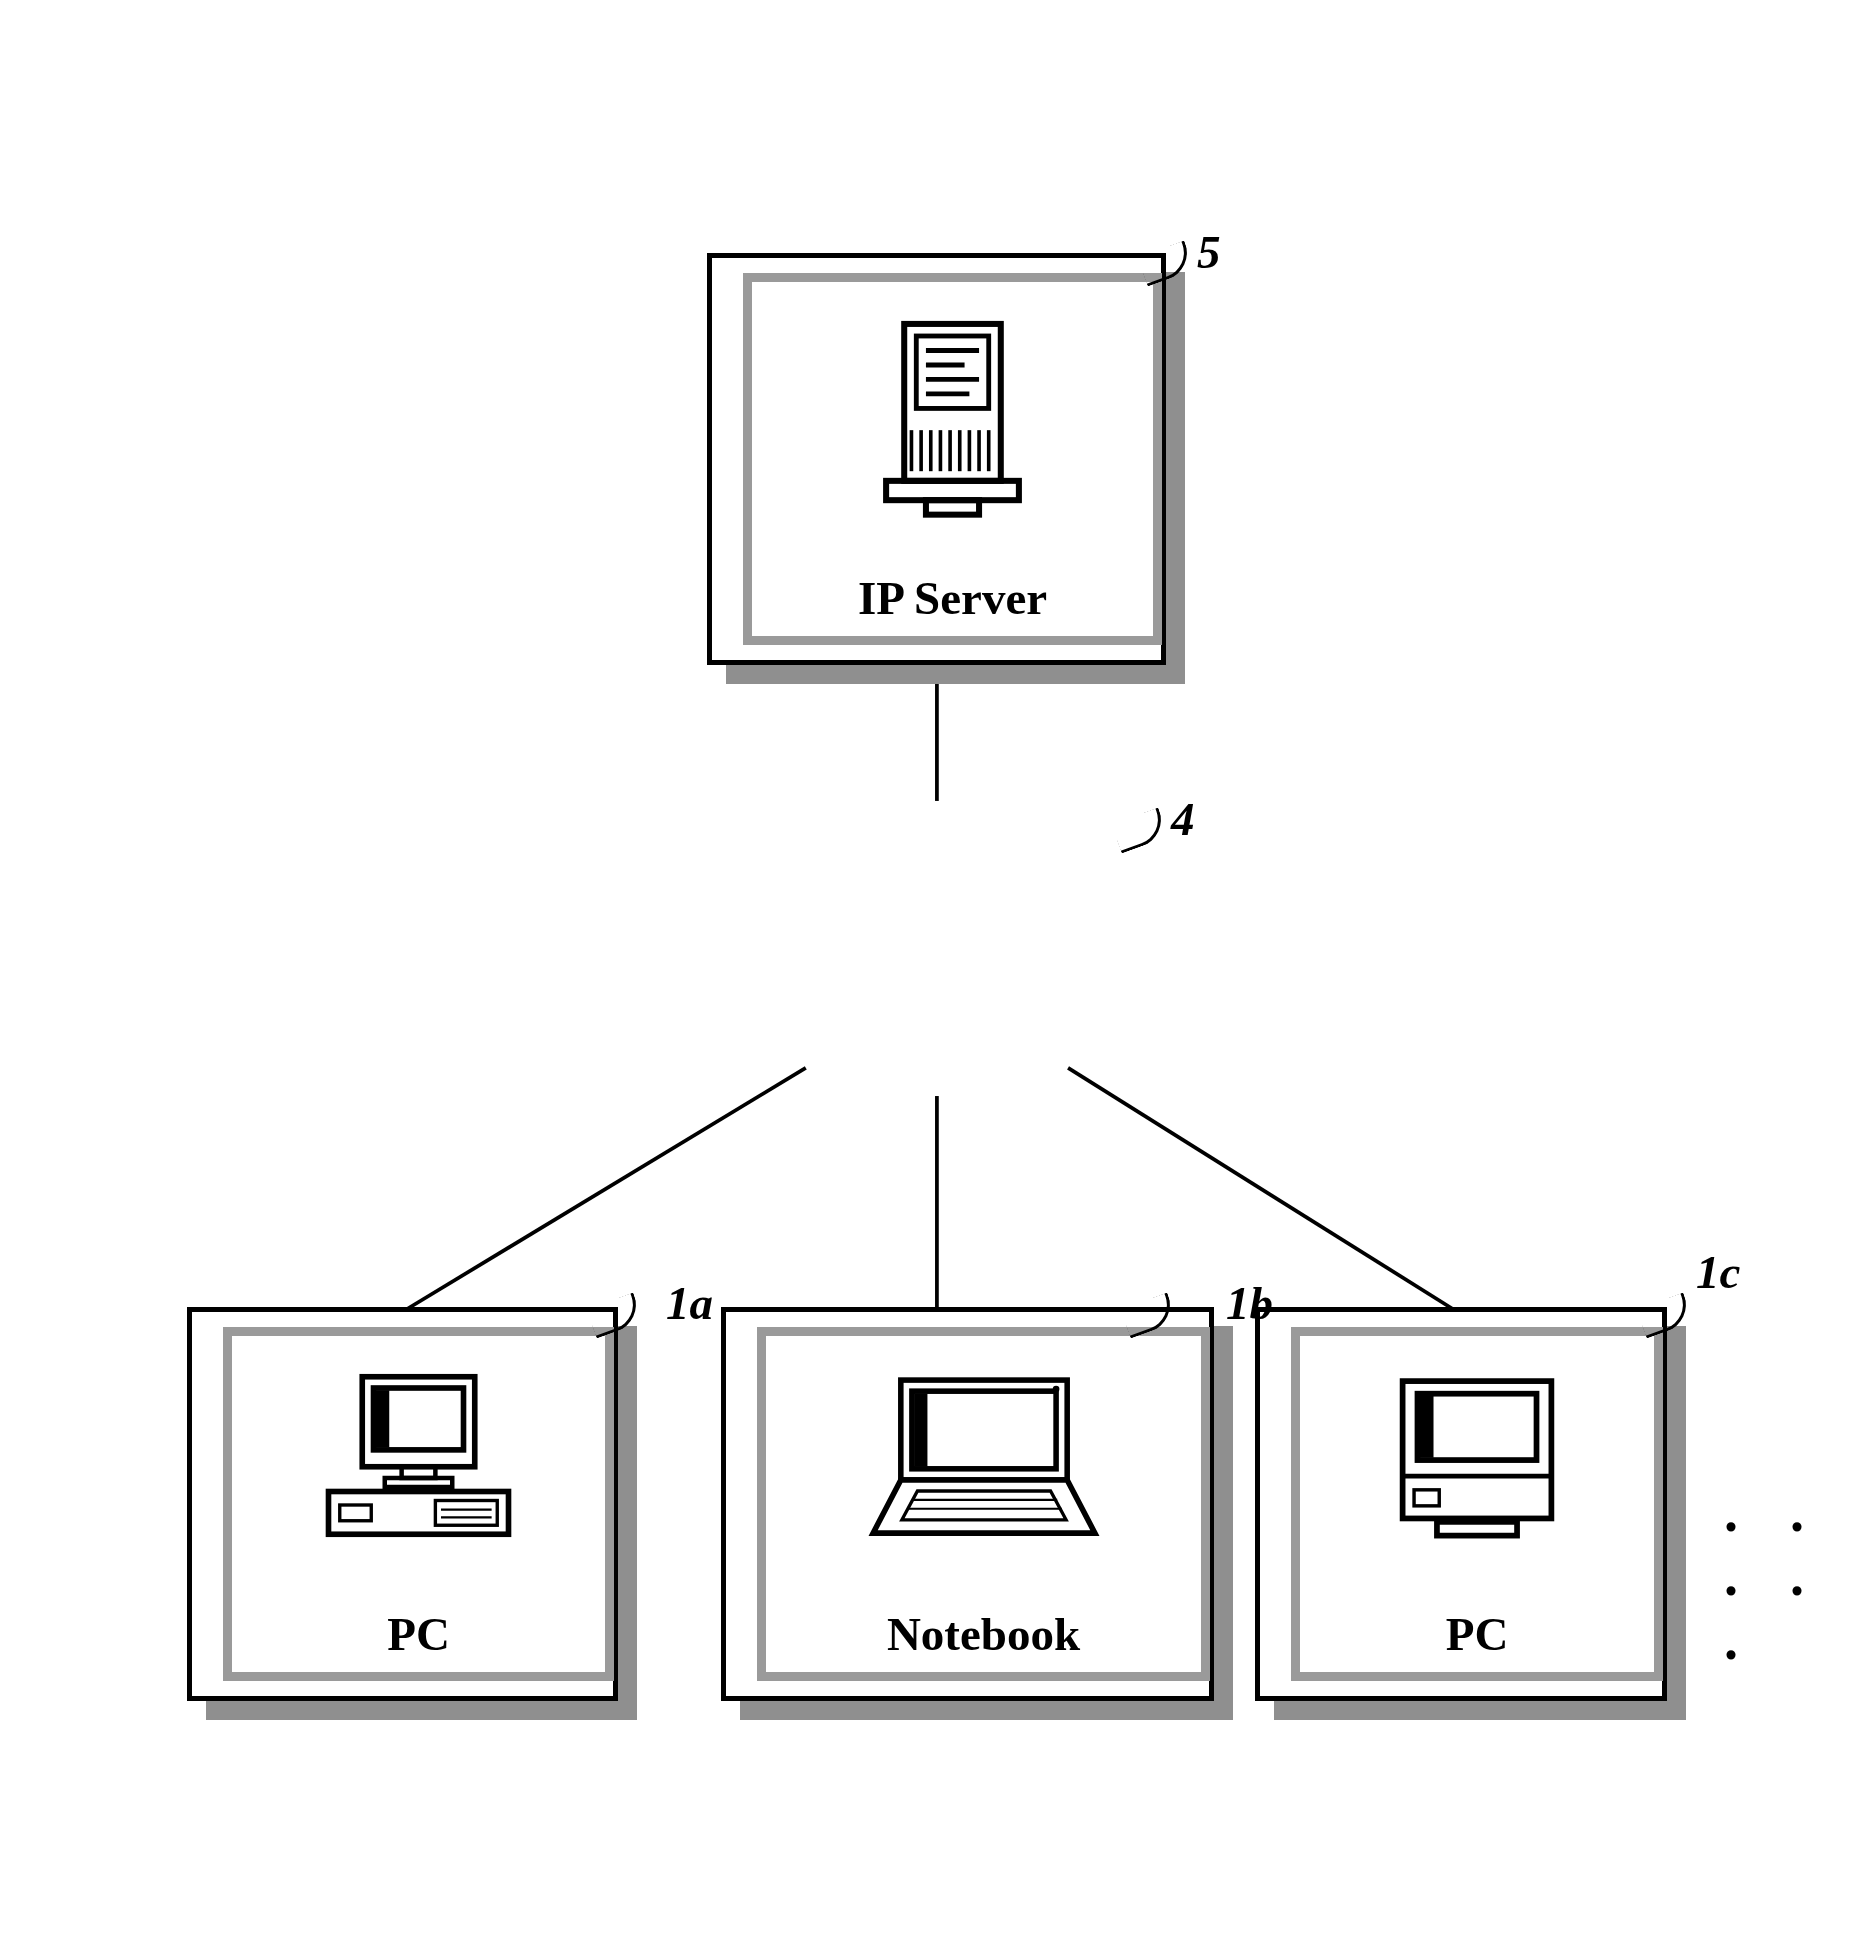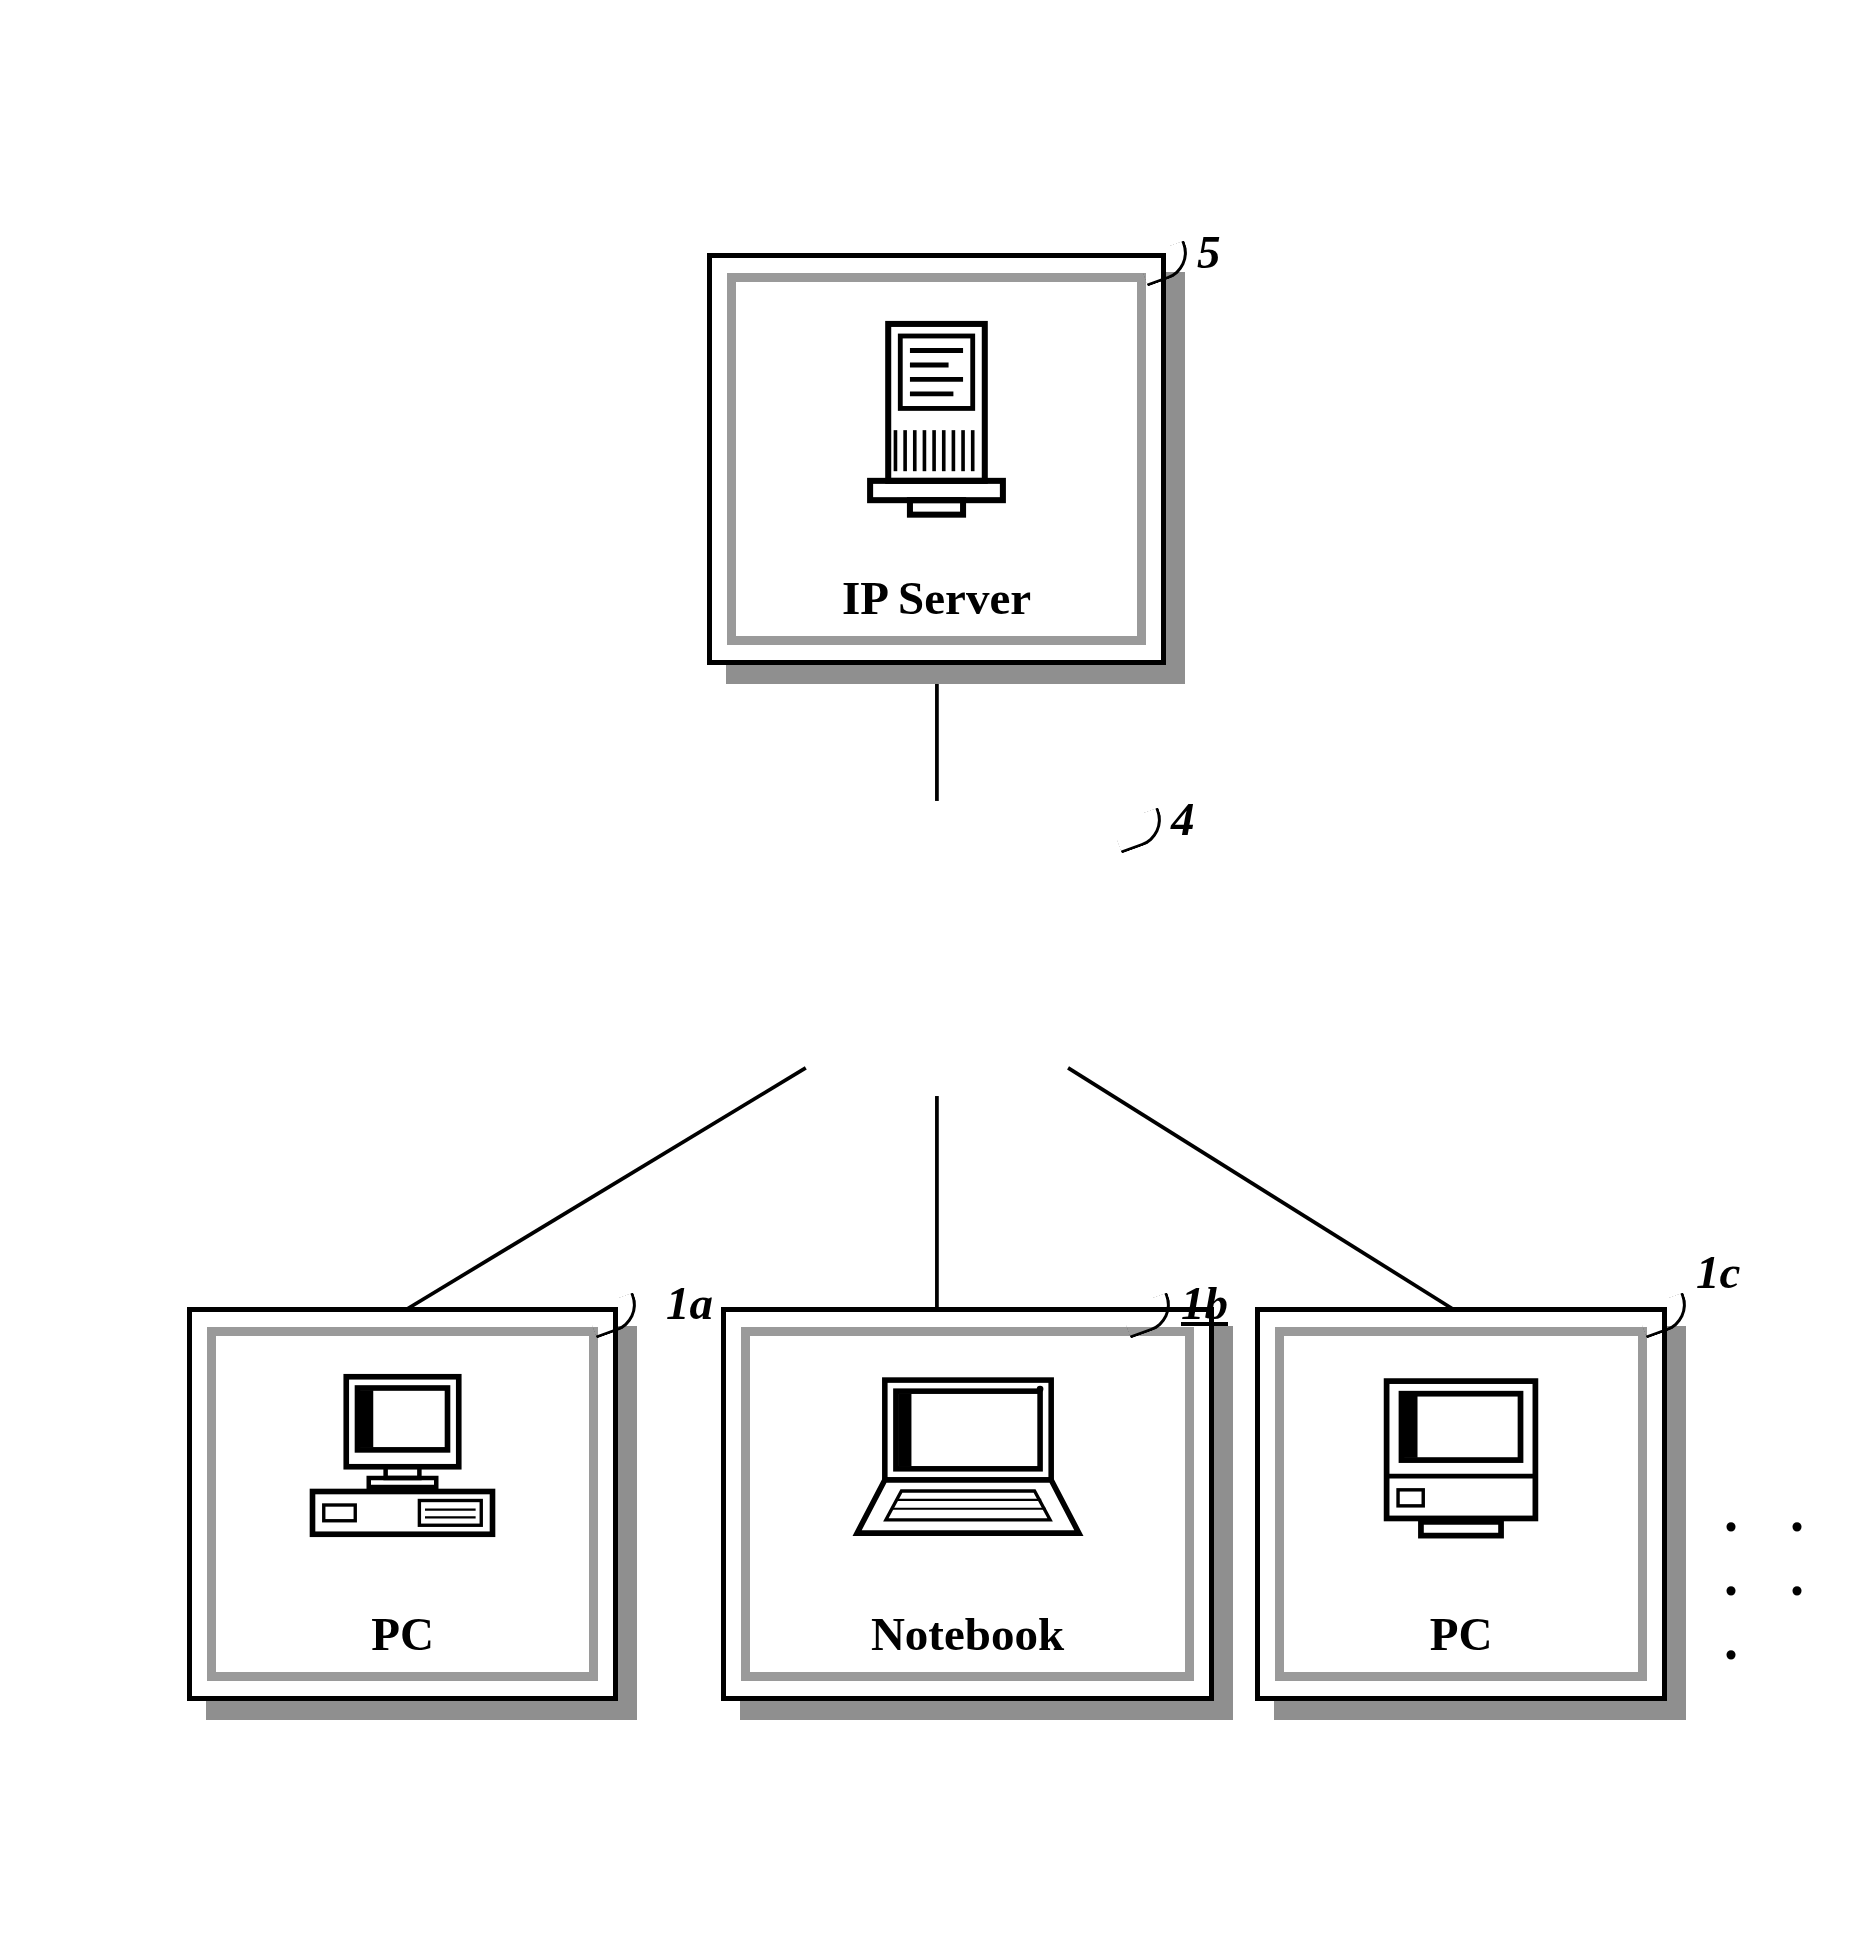--- a/index.html
+++ b/index.html
@@ -64,20 +64,21 @@
   .panel .inner-frame {
     border: 9.4px solid #9a9a9a;
     width: 100%;
     height: 100%;
     box-sizing: border-box;
     display: flex;
     flex-direction: column;
     align-items: center;
     justify-content: space-between;
     padding: 26px 19px 0 19px;
+    margin-left: 16px;
   }
   .panel .label {
     font-family: "Times New Roman", Times, serif;
     font-weight: bold;
     font-size: 47px;
     padding-bottom: 11.2px;
   }
 
   .ref-label {
     position: absolute;
@@ -218,21 +219,21 @@
           <polygon points="35,102 185,102 210,150 10,150" fill="#fff" stroke="#000" stroke-width="5"></polygon>
           <polygon points="50,112 170,112 184,138 36,138" fill="none" stroke="#000" stroke-width="3"></polygon>
           <line x1="46" y1="120" x2="176" y2="120" stroke="#000" stroke-width="2"></line>
           <line x1="42" y1="128" x2="180" y2="128" stroke="#000" stroke-width="2"></line>
         </svg>
         <div class="label">Notebook</div>
       </div>
     </div>
   </div>
   <div class="ref-line" style="left:1124px; top:1300px;"></div>
-  <div class="ref-label" style="left:1181px; top:1276px;text-decoration:underline;">1b</div>
+  <div class="ref-label" style="left:1226px; top:1276px;">1b</div>
 
   <div class="panel" style="left:1255px; top:1307px; width:412px; height:394px;">
     <div class="shadow"></div>
     <div class="face">
       <div class="inner-frame">
         <svg viewBox="0 0 180 160" width="206" height="187">
           <rect x="25" y="15" width="130" height="120" fill="none" stroke="#000" stroke-width="5"></rect>
           <rect x="38" y="26" width="104" height="58" fill="none" stroke="#000" stroke-width="5"></rect>
           <rect x="40" y="28" width="12" height="54" fill="#000"></rect>
           <line x1="25" y1="98" x2="155" y2="98" stroke="#000" stroke-width="4"></line>

